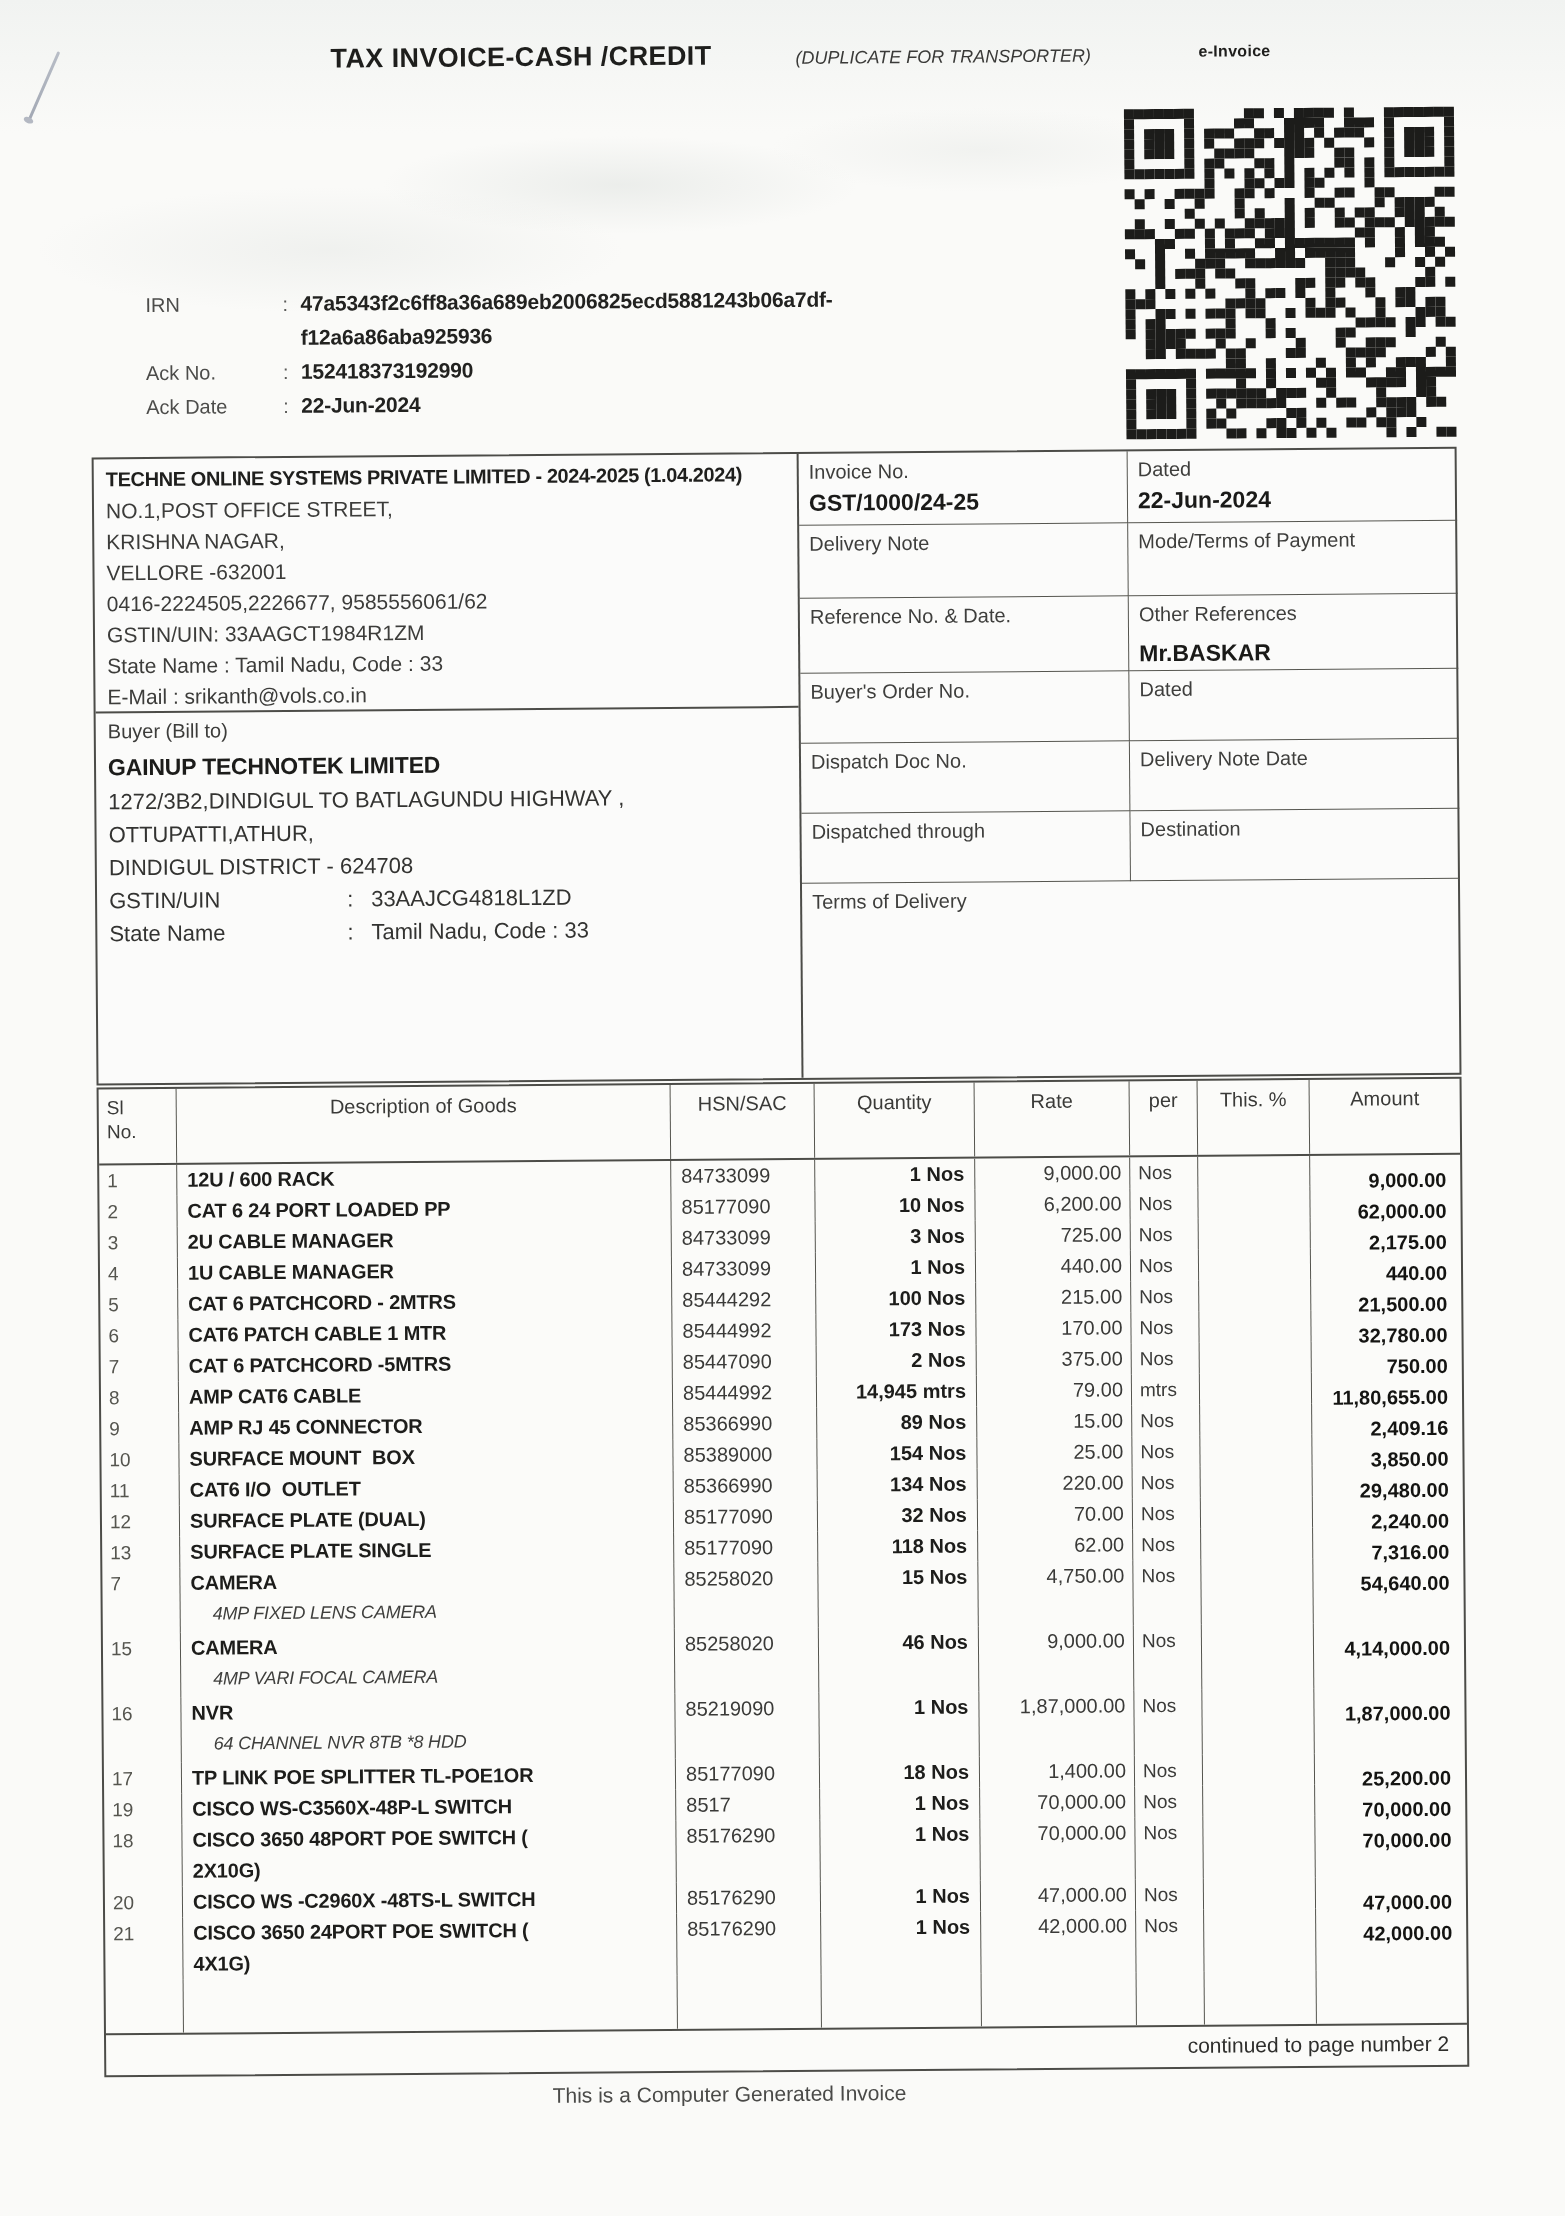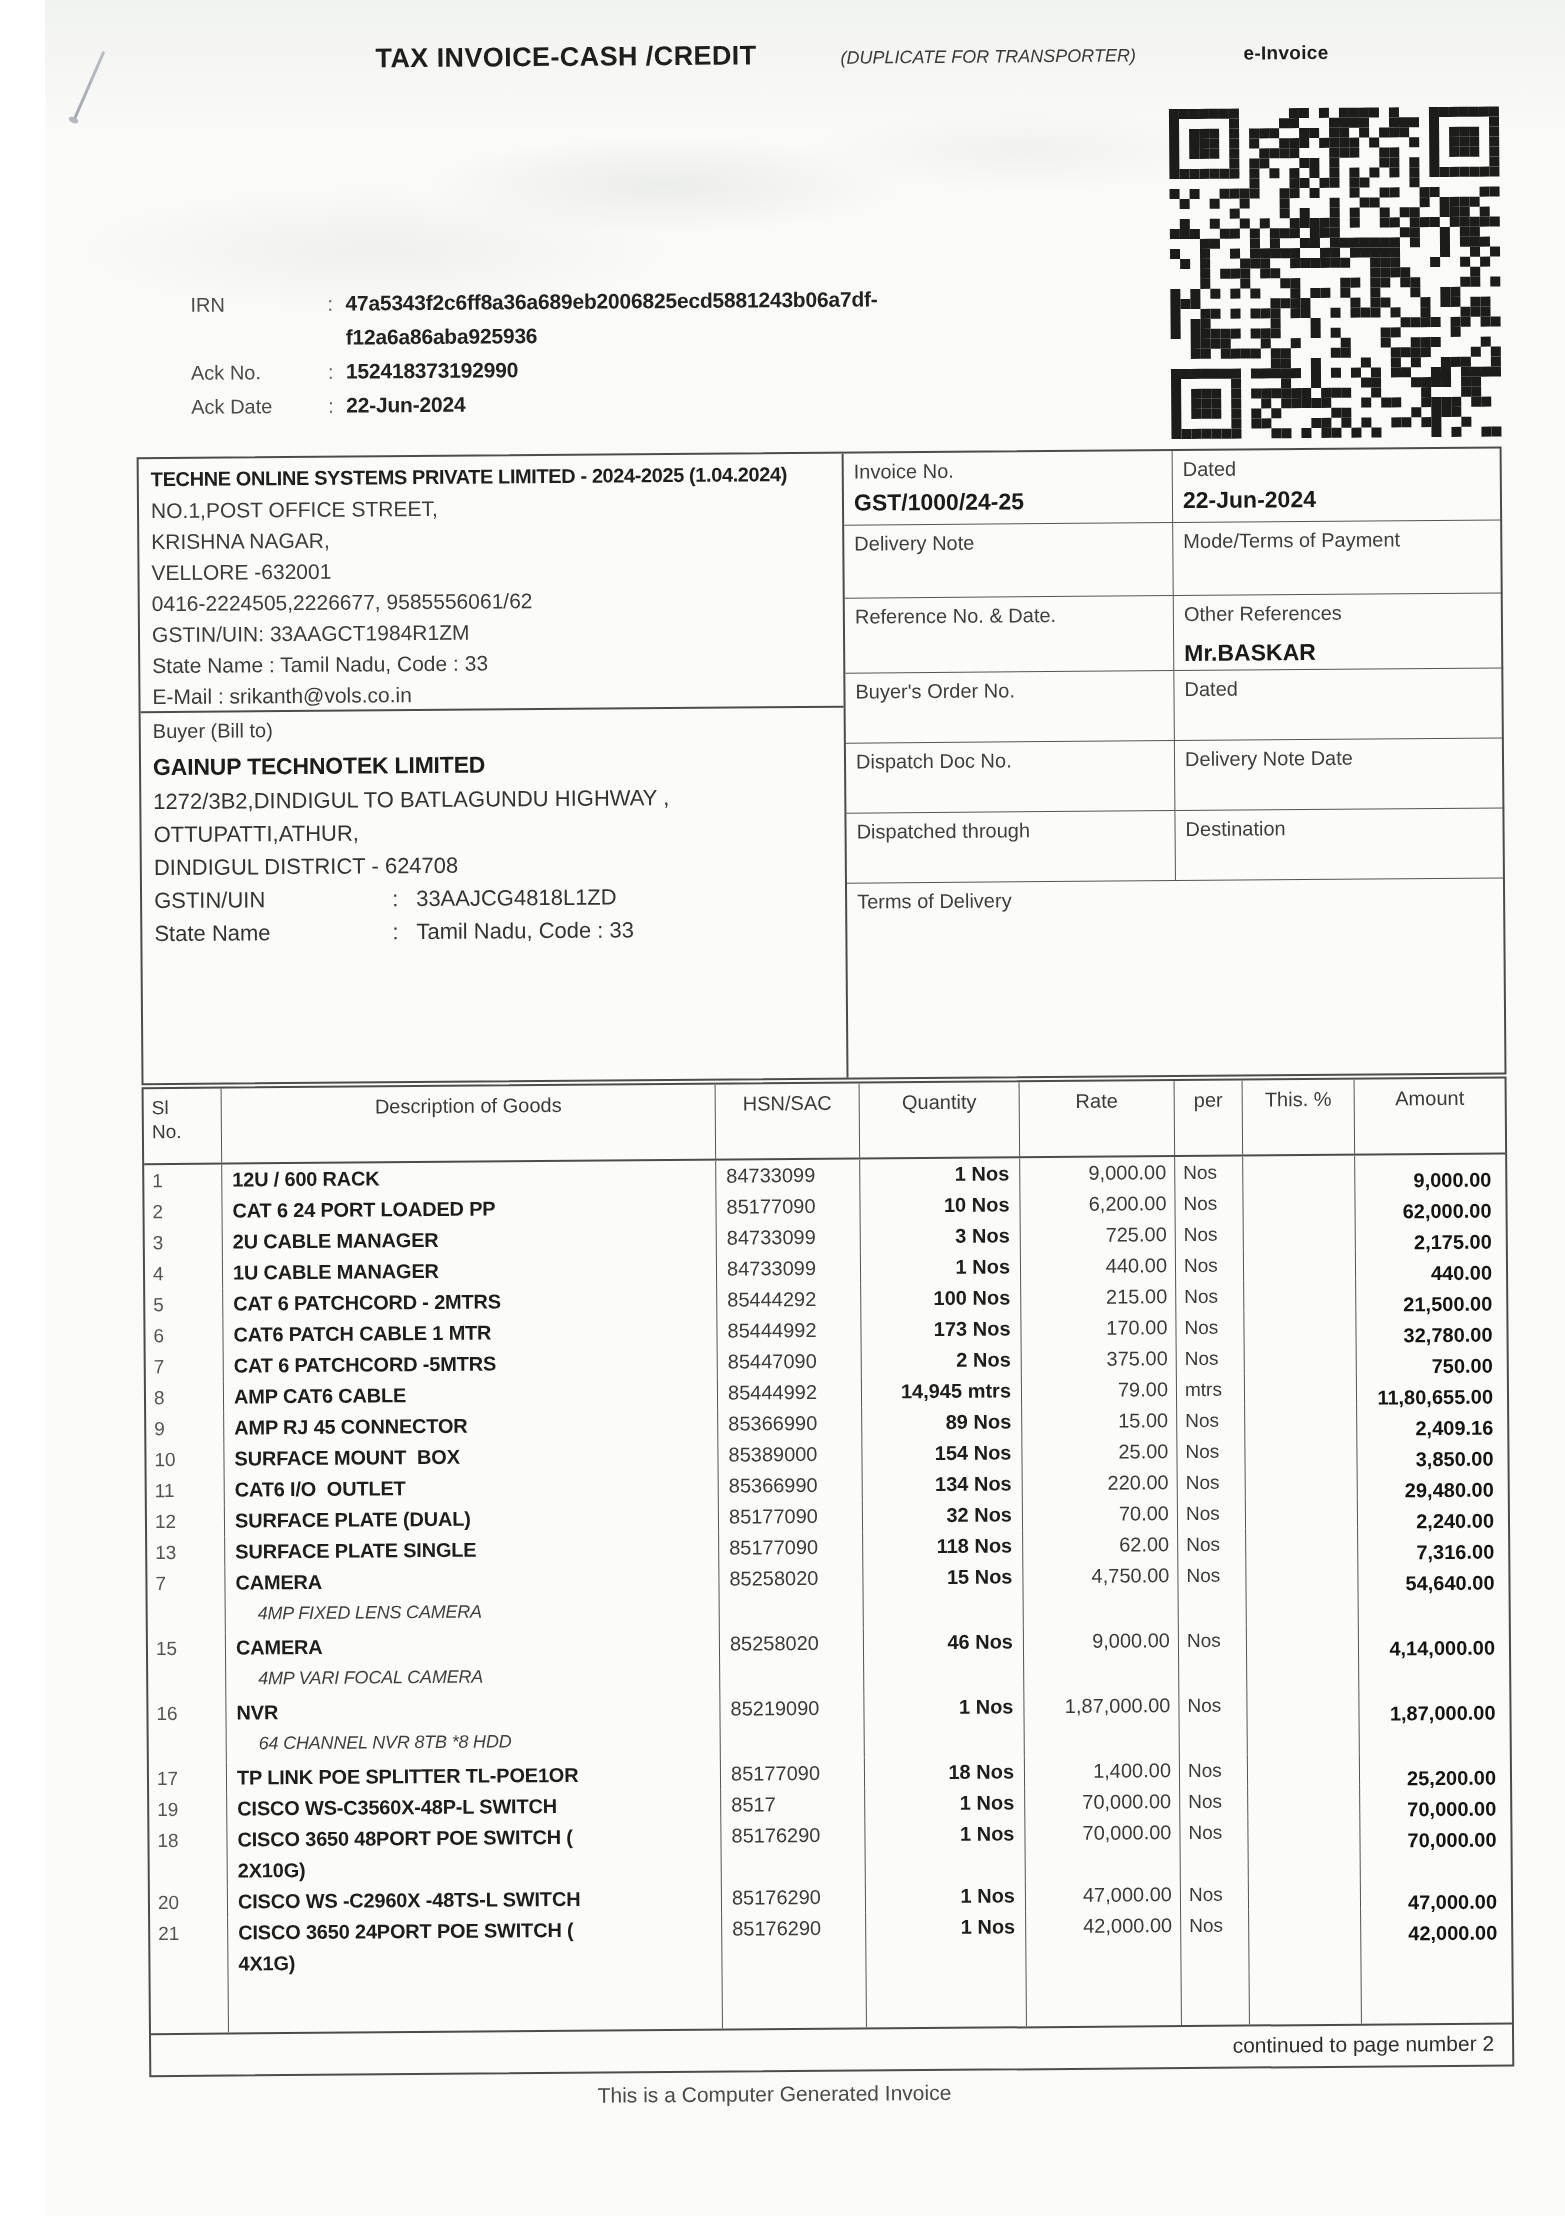--- a/index.html
+++ b/index.html
@@ -8,35 +8,34 @@
     font-family:"Liberation Sans","DejaVu Sans",sans-serif;
     -webkit-font-smoothing:antialiased;
   }
   .page{
     position:absolute;inset:0;overflow:hidden;
     background:
       radial-gradient(ellipse 340px 70px at 620px 185px, rgba(198,205,201,.28), transparent 70%),
       radial-gradient(ellipse 420px 90px at 330px 250px, rgba(202,208,204,.22), transparent 70%),
       radial-gradient(ellipse 300px 60px at 980px 150px, rgba(200,206,202,.18), transparent 70%),
       linear-gradient(180deg,#f1f3f1 0%,#fafaf8 6%,#fafaf8 100%);
-    margin-left: 45px;
   }
   .sheet{position:absolute;inset:0;transform:rotate(-0.45deg);transform-origin:50% 40%;}
 
   
   .pen-mark{position:absolute;left:64px;top:46px;width:3px;height:74px;
     background:linear-gradient(#aab0bc,#8e95a4);border-radius:2px;opacity:.8;
     transform:rotate(24deg);transform-origin:top center;}
   .pen-mark::after{content:"";position:absolute;bottom:-4px;left:-4px;width:10px;height:6px;
     background:#a3a9b6;border-radius:50%;}
 
   
   .title{position:absolute;left:337px;top:40px;font-size:27px;font-weight:bold;color:#1e1e1c;letter-spacing:.4px;}
   .subtitle{position:absolute;left:802px;top:48px;font-size:18px;font-style:italic;color:#3a3a38;}
-  .einvoice{position:absolute;left:1205px;top:46px;font-size:19px;font-weight:bold;color:#1e1e1c;letter-spacing:.3px;}
+  .einvoice{position:absolute;left:1205px;top:46px;font-size:16px;font-weight:bold;color:#1e1e1c;letter-spacing:.3px;}
 
   
   .qr{position:absolute;left:1130px;top:112px;width:330px;height:330px;
     display:grid;grid-template-columns:repeat(33,1fr);grid-template-rows:repeat(33,1fr);}
   .qr div{background:transparent;}
   .qr div.on{background:#1c1c1a;}
 
   
   .irn-block{position:absolute;left:150px;top:283px;width:780px;font-size:20px;color:#4c4c4a;}
   .irn-row{display:flex;line-height:34px;}

